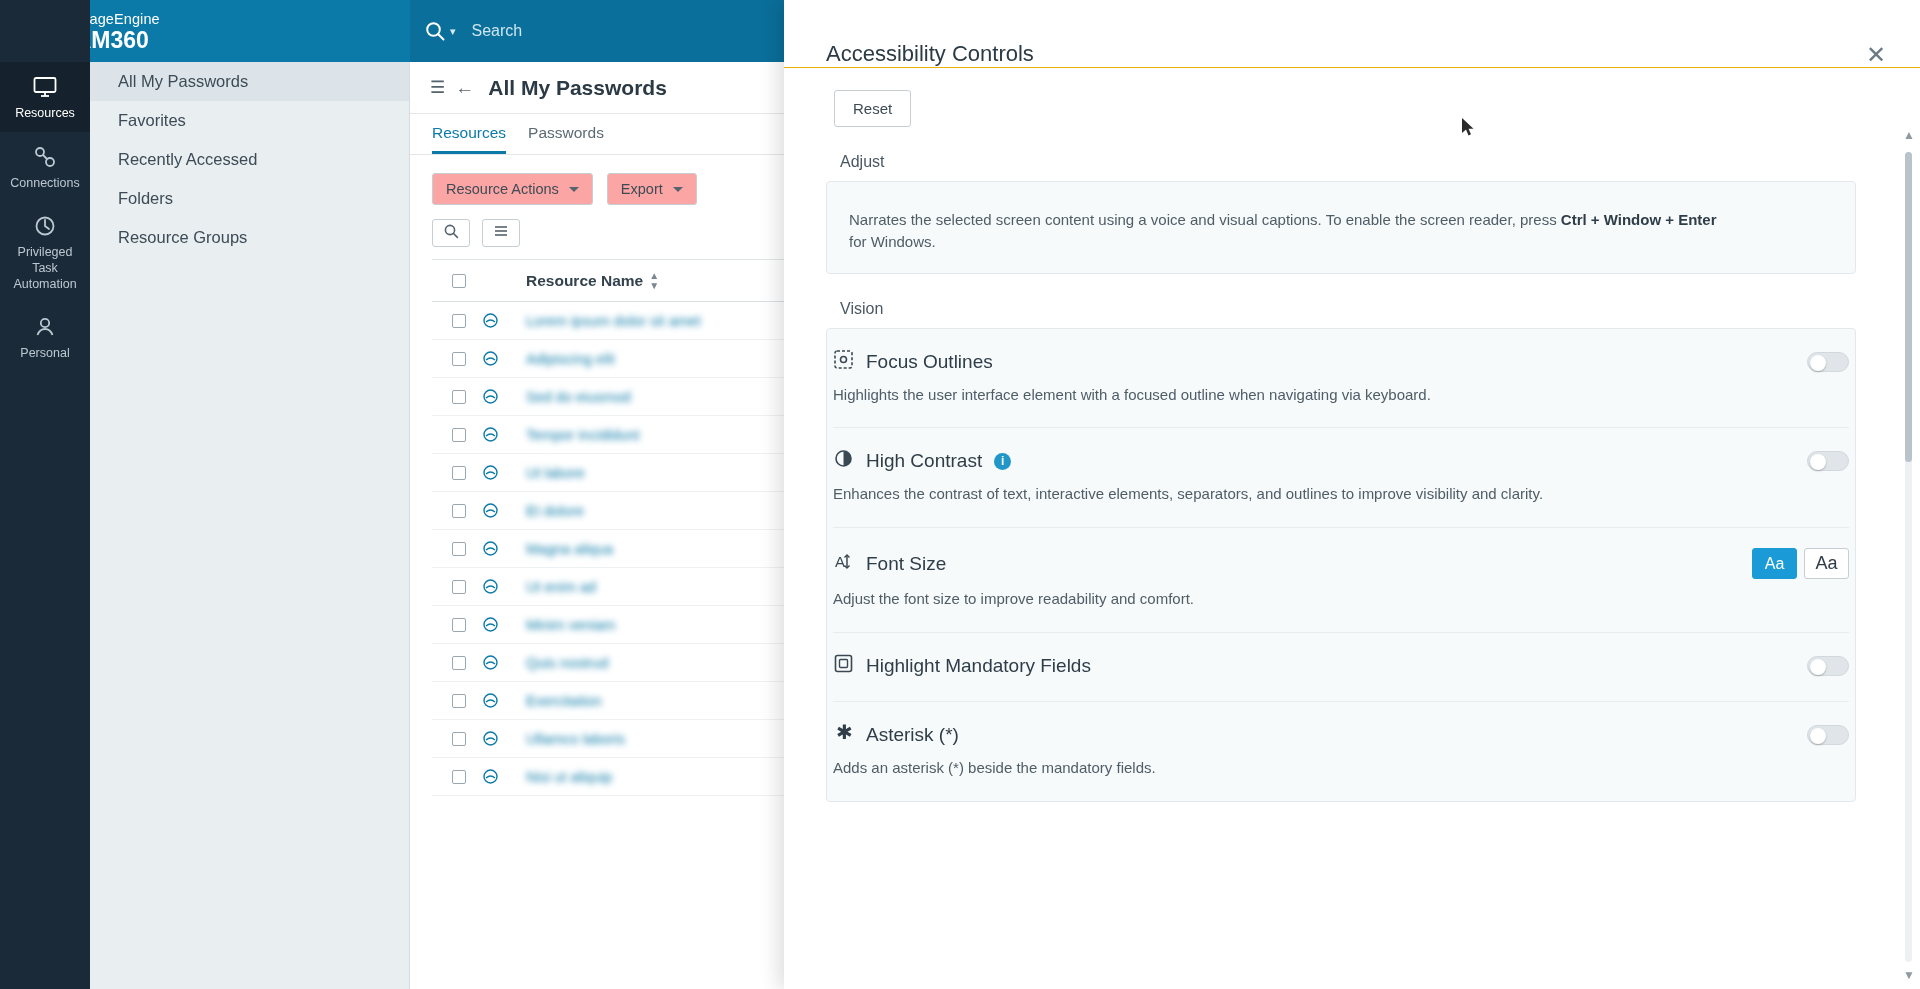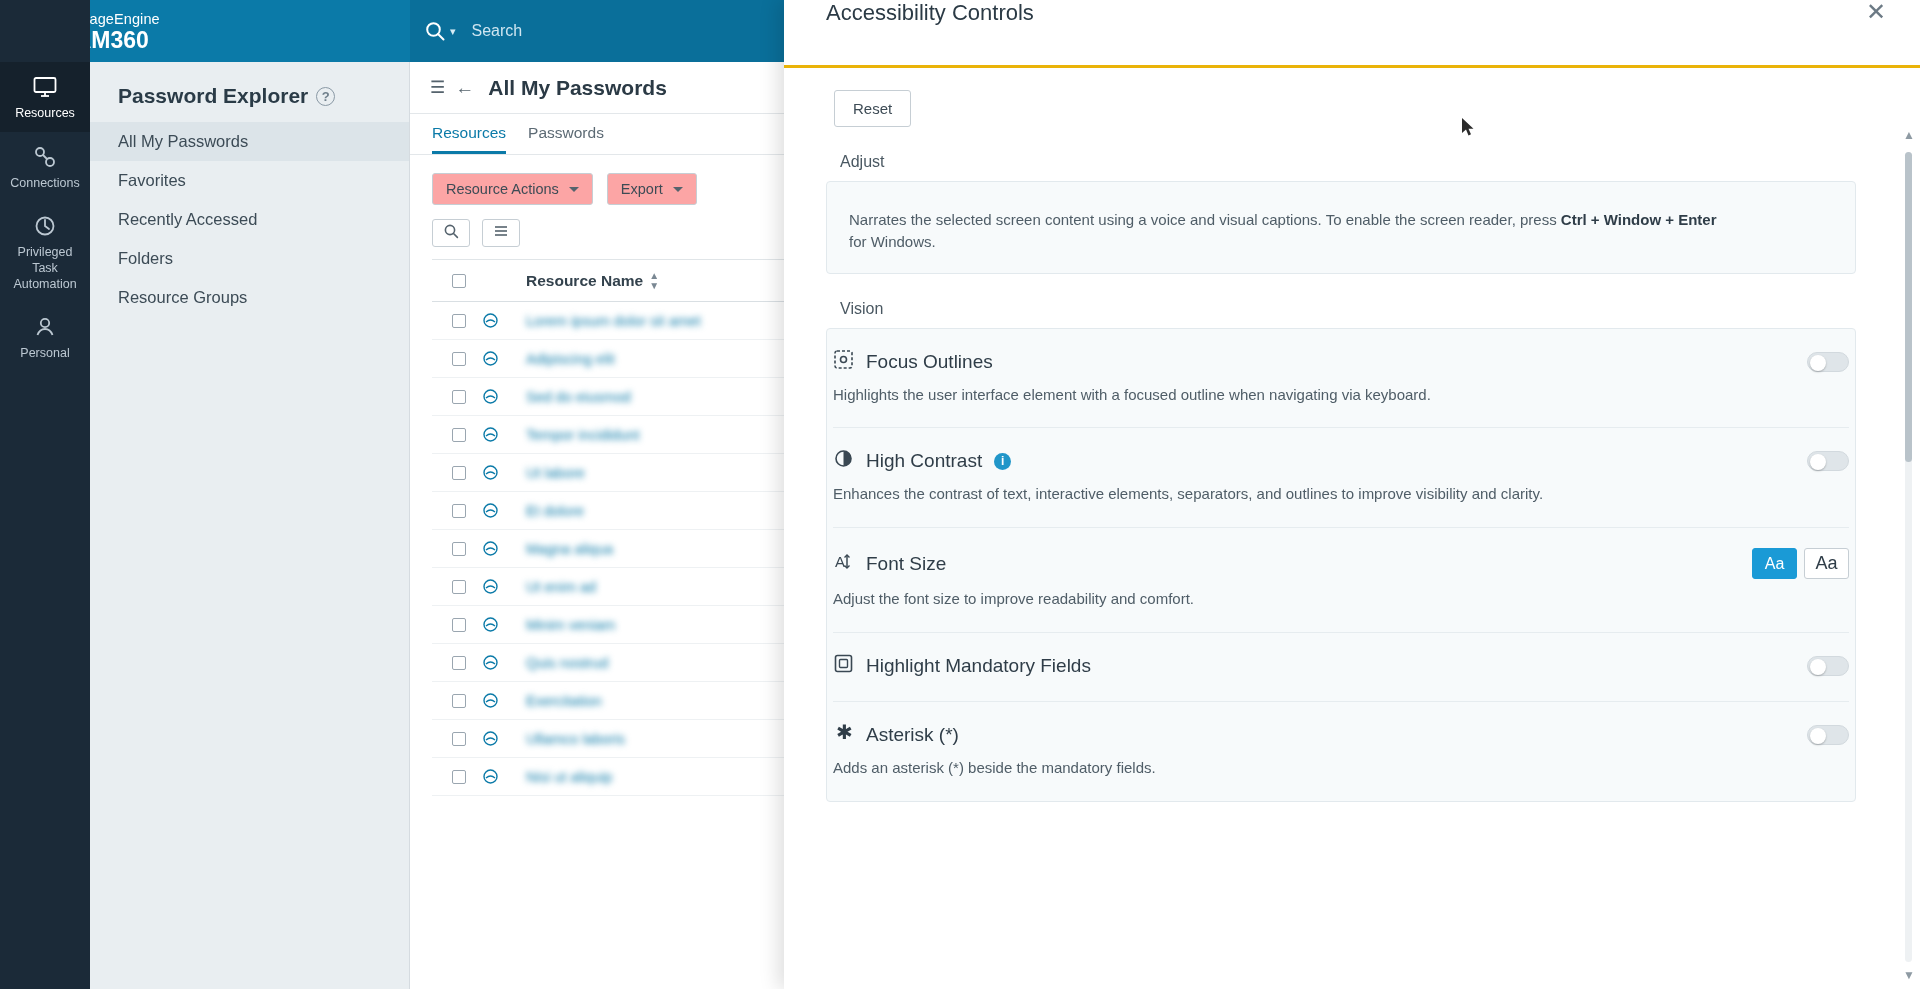--- a/index.html
+++ b/index.html
@@ -118,22 +118,22 @@
   }
   .sort { display: inline-block; font-size: 10px; color: #7a8893; line-height: 1; }
   .res-ico svg { width: 17px; height: 17px; }
   
   .blurred { filter: blur(3.2px); user-select: none; }
   .panel {
     position: absolute; right: 0; top: 0; width: 1136px; height: 989px;
     background: #ffffff; box-shadow: -6px 0 18px rgba(0,0,0,.13);
   }
   .panel-head {
-    height: 68px; display: flex; align-items: flex-start; justify-content: space-between;
-    padding: 0 34px 0 42px; border-bottom: 3px solid #eab308;
+    height: 68px; display: flex; align-items: flex-end; justify-content: space-between;
+    padding: 0 34px 0 42px; border-bottom: 1px solid #eab308;
   }
   .panel-title { font-size: 22px; color: #2b3a45; }
   .panel-close { font-size: 24px; color: #6c7a85; cursor: pointer; line-height: 1; }
   .panel-body { position: relative; height: 921px; overflow: hidden; padding: 22px 64px 0 42px; }
 
   .reset-btn {
     border: 1px solid #c6ced4; background: #fff; color: #3d4b55; border-radius: 3px;
     padding: 9px 18px; font-size: 15px; cursor: pointer; margin-left: 8px;
   }
   .group-label { font-size: 16px; color: #4a5862; margin: 26px 0 10px 14px; }
@@ -248,24 +248,20 @@
         <svg viewBox="0 0 26 26">
             <circle cx="13" cy="9" r="4.2" fill="none" stroke="#bcc8d2" stroke-width="1.8"></circle>
             <path d="M5.5 21c1.5-4 4.5-6 7.5-6s6 2 7.5 6" fill="none" stroke="#bcc8d2" stroke-width="1.8"></path>
           </svg>
       </span>
       <span>Personal</span>
     </div>
   </div>
 
   <div class="side2">
-    <div class="side2-title">
-      <span>Password Explorer</span>
-      <span class="help-icon">?</span>
-    </div>
     <div class="side2-item active">
       <span>All My Passwords</span>
     </div>
     <div class="side2-item">
       <span>Favorites</span>
     </div>
     <div class="side2-item">
       <span>Recently Accessed</span>
     </div>
     <div class="side2-item">

